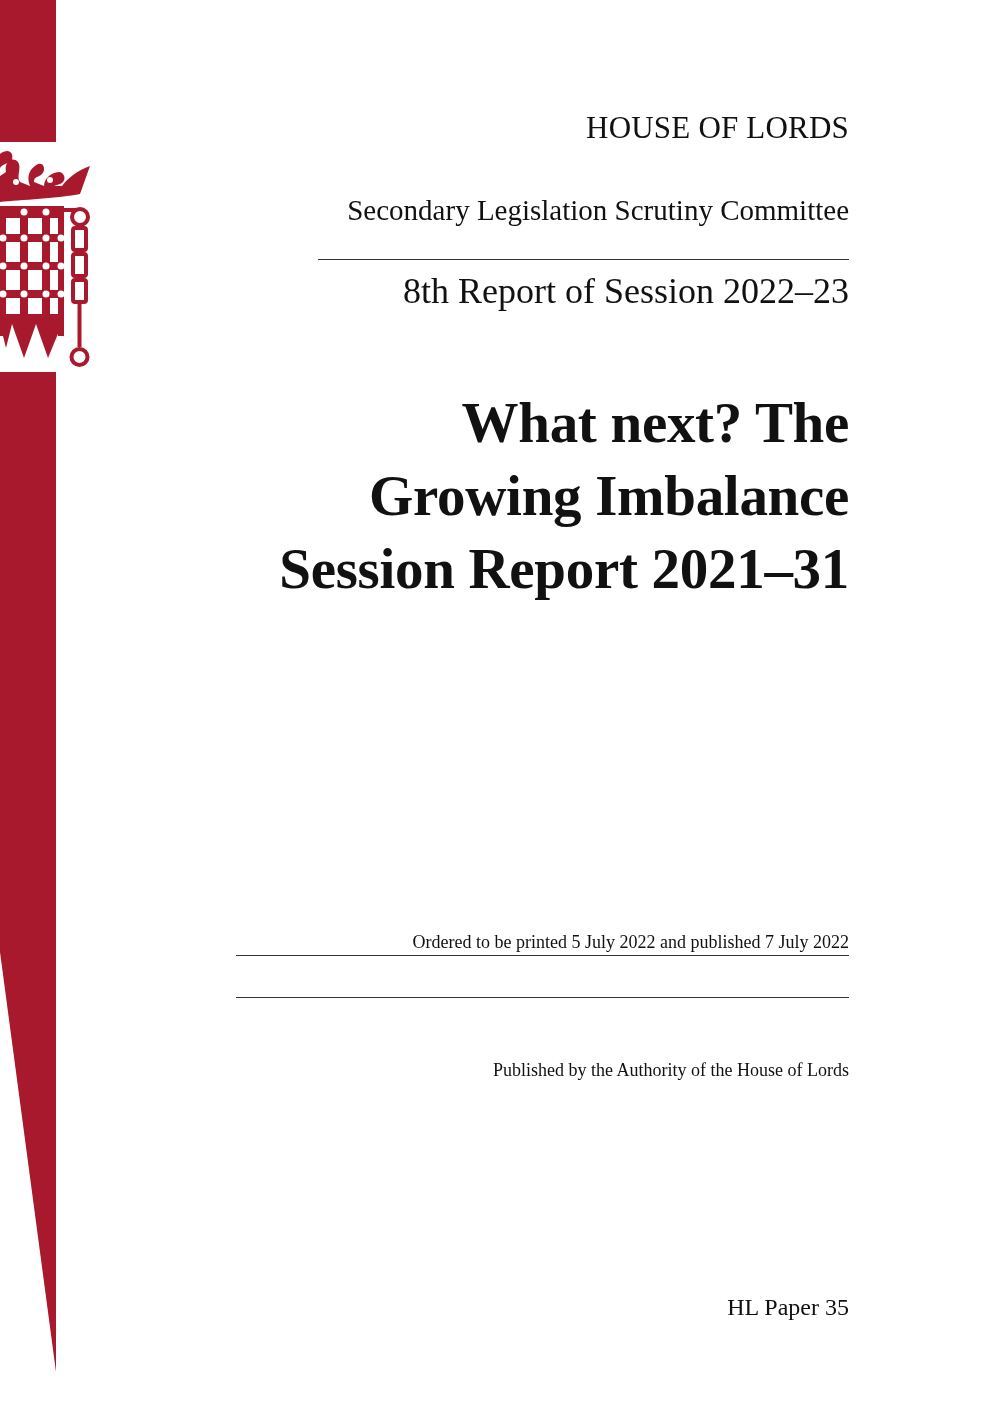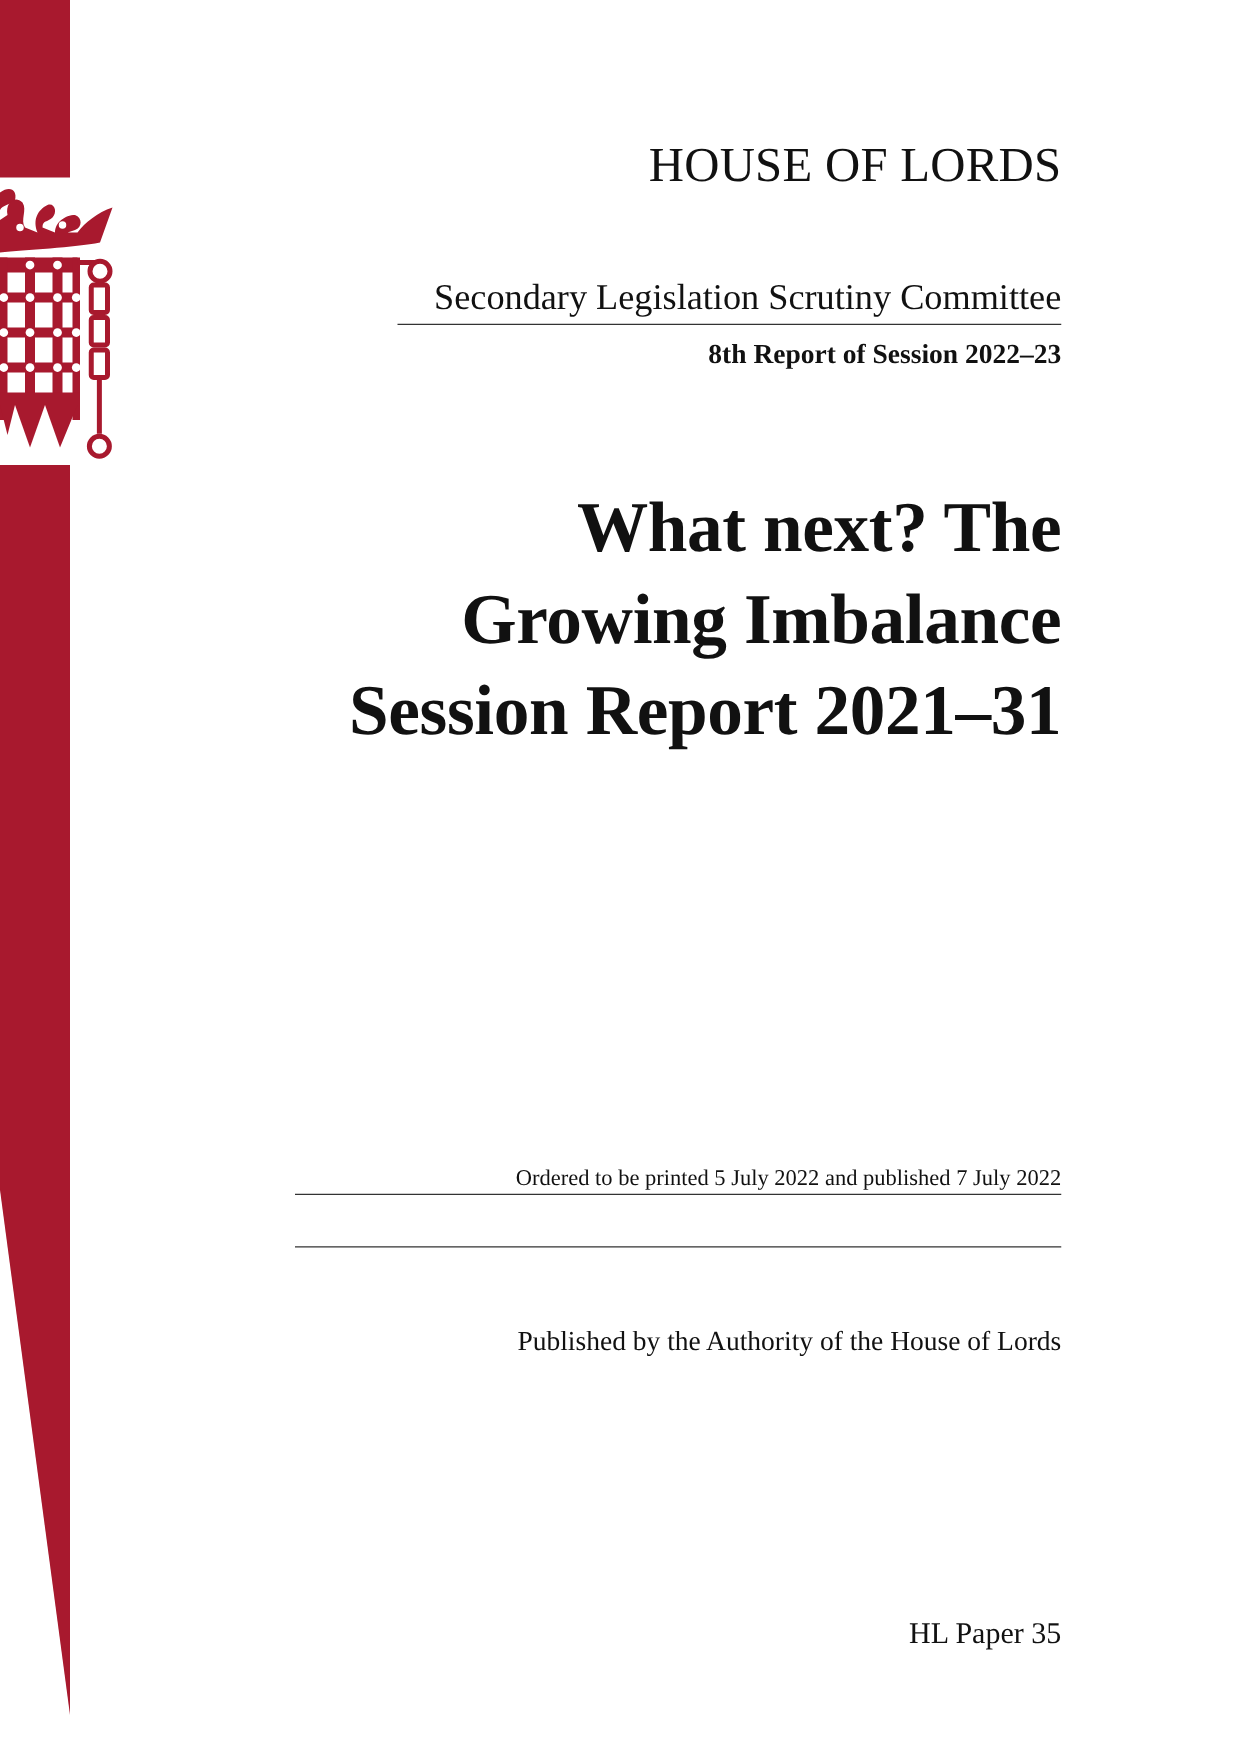--- a/index.html
+++ b/index.html
@@ -6,32 +6,32 @@
   body {
     width: 991px; height: 1401px; position: relative; overflow: hidden;
     background: #ffffff; font-family: "Liberation Serif", "DejaVu Serif", serif; color: #111;
   }
   .bar { position: absolute; left: 0; width: 56px; background: #a8192e; }
   .bar-top { top: 0; height: 142px; }
   .bar-bottom { top: 372px; height: 1000px; clip-path: polygon(0 0, 100% 0, 100% 100%, 0 58%); }
   .portcullis { position: absolute; left: 0; top: 142px; width: 100px; height: 240px; }
 
   .right { position: absolute; right: 142px; text-align: right; }
-  .house { top: 110px; font-size: 39px; letter-spacing: 0.2px; }
-  .committee { top: 222px; font-size: 29px; text-align: center; }
+  .house { top: 110px; font-size: 31px; letter-spacing: 0.2px; }
+  .committee { top: 194px; font-size: 29px; text-align: center; }
   .rule1 { position: absolute; left: 318px; right: 142px; top: 259px; border-top: 1.5px solid #333; }
-  .session { top: 270px; font-size: 22px; font-weight: bold; }
+  .session { top: 270px; font-size: 36px; }
   .title {
     top: 386px; width: 720px; font-size: 57px; font-weight: bold; line-height: 73px;
     letter-spacing: -0.3px;
   }
   .rule2 { position: absolute; left: 236px; right: 142px; top: 955px; border-top: 1px solid #333; }
   .ordered { top: 932px; font-size: 18px; }
   .rule3 { position: absolute; left: 236px; right: 142px; top: 997px; border-top: 1px solid #333; }
-  .published { top: 1060px; font-size: 22px; }
+  .published { top: 1060px; font-size: 18px; }
   .paper { top: 1294px; font-size: 24px; }
 </style>
 </head>
 <body>
 
 <div class="bar bar-top"></div>
 
 <svg class="portcullis" viewBox="0 0 100 240" xmlns="http://www.w3.org/2000/svg">
   <g fill="#a8192e">
 

